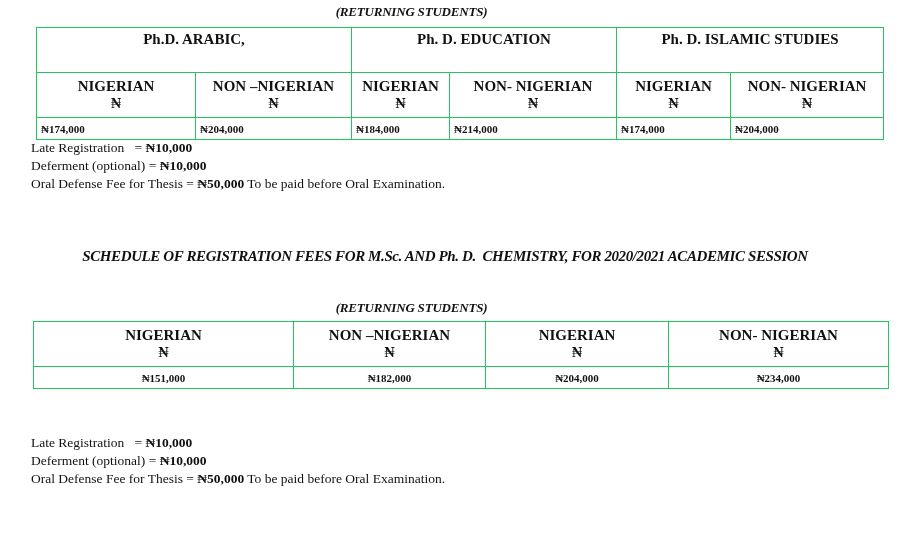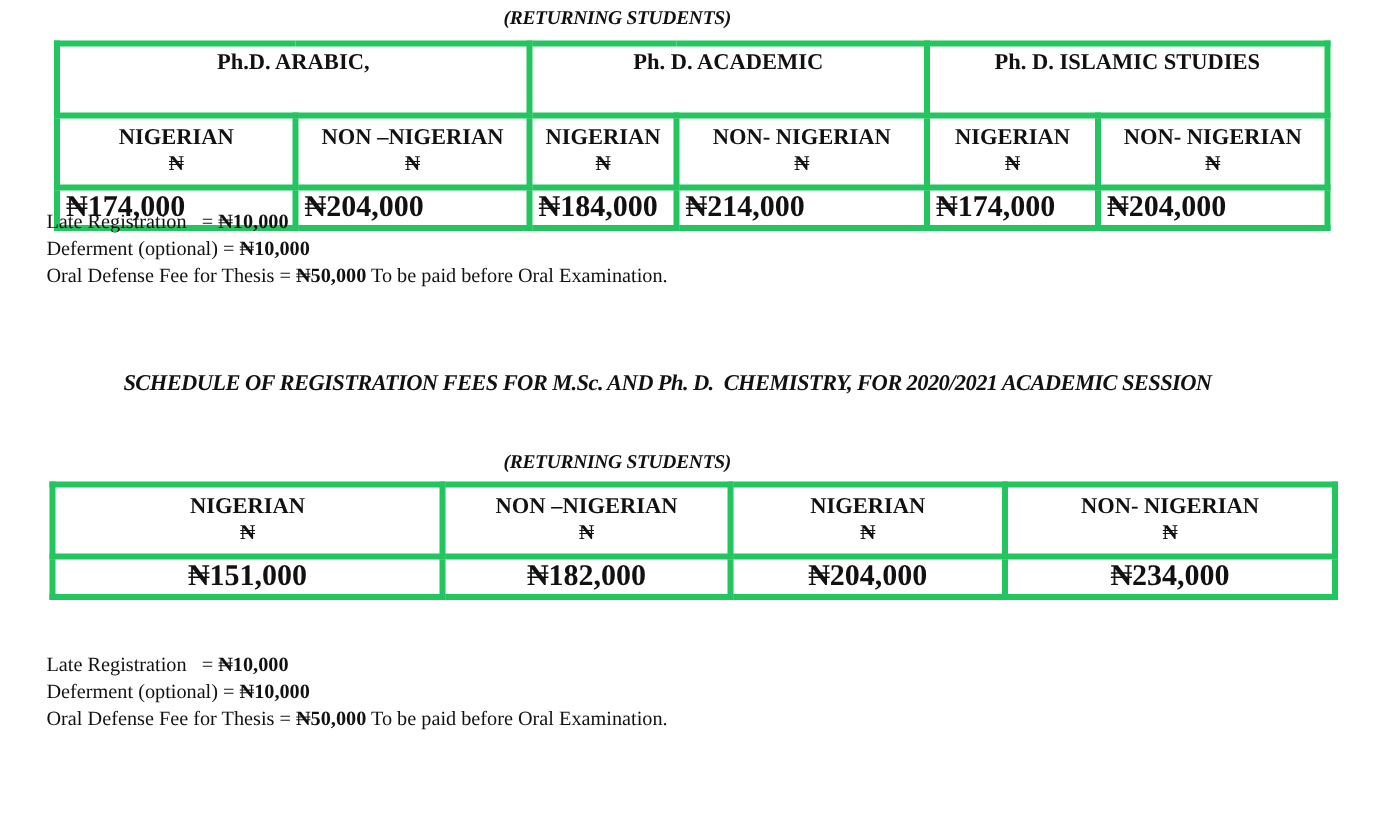--- a/index.html
+++ b/index.html
@@ -33,21 +33,21 @@
     white-space: pre-wrap;
   }
   #second-note { top: 300px; }
 
   table.fees {
     position: absolute;
     border-collapse: collapse;
     table-layout: fixed;
   }
   table.fees td {
-    border: 4px solid #22c55e;
+    border: 1px solid #22c55e;
     overflow: hidden;
   }
   #table1 { left: 36px; top: 27px; width: 847px; }
   #table2 { left: 33px; top: 321px; width: 855px; }
 
   tr.group-row td {
     height: 40px;
     vertical-align: top;
     text-align: center;
     font-weight: bold;
@@ -61,21 +61,21 @@
     font-weight: bold;
     font-size: 15px;
     line-height: 18px;
     padding: 1px 1px;
   }
   tr.sub-row .currency { font-size: 14px; }
   tr.value-row td {
     height: 21px;
     vertical-align: middle;
     font-weight: bold;
-    font-size: 20px;
+    font-size: 11px;
     padding: 0 2px;
   }
   #table1 tr.value-row td { text-align: left; padding-left: 4px; }
   #table2 tr.value-row td { text-align: center; }
 
   .notes {
     position: absolute;
     left: 31px;
     font-size: 13.5px;
     line-height: 18px;
@@ -95,21 +95,21 @@
     <col style="width:159px">
       <col style="width:156px">
       <col style="width:98px">
     <col style="width:167px">
       <col style="width:114px">
       <col style="width:153px">
   </colgroup>
   <tbody>
     <tr class="group-row">
       <td colspan="2">Ph.D. ARABIC,</td>
-      <td colspan="2">Ph. D. ACADEMIC</td>
+      <td colspan="2">Ph. D. EDUCATION</td>
       <td colspan="2">Ph. D. ISLAMIC STUDIES</td>
     </tr>
     <tr class="sub-row">
       <td>
           <div>NIGERIAN</div>
           <div class="currency">₦</div>
         </td>
       <td>
           <div>NON –NIGERIAN</div>
           <div class="currency">₦</div>

